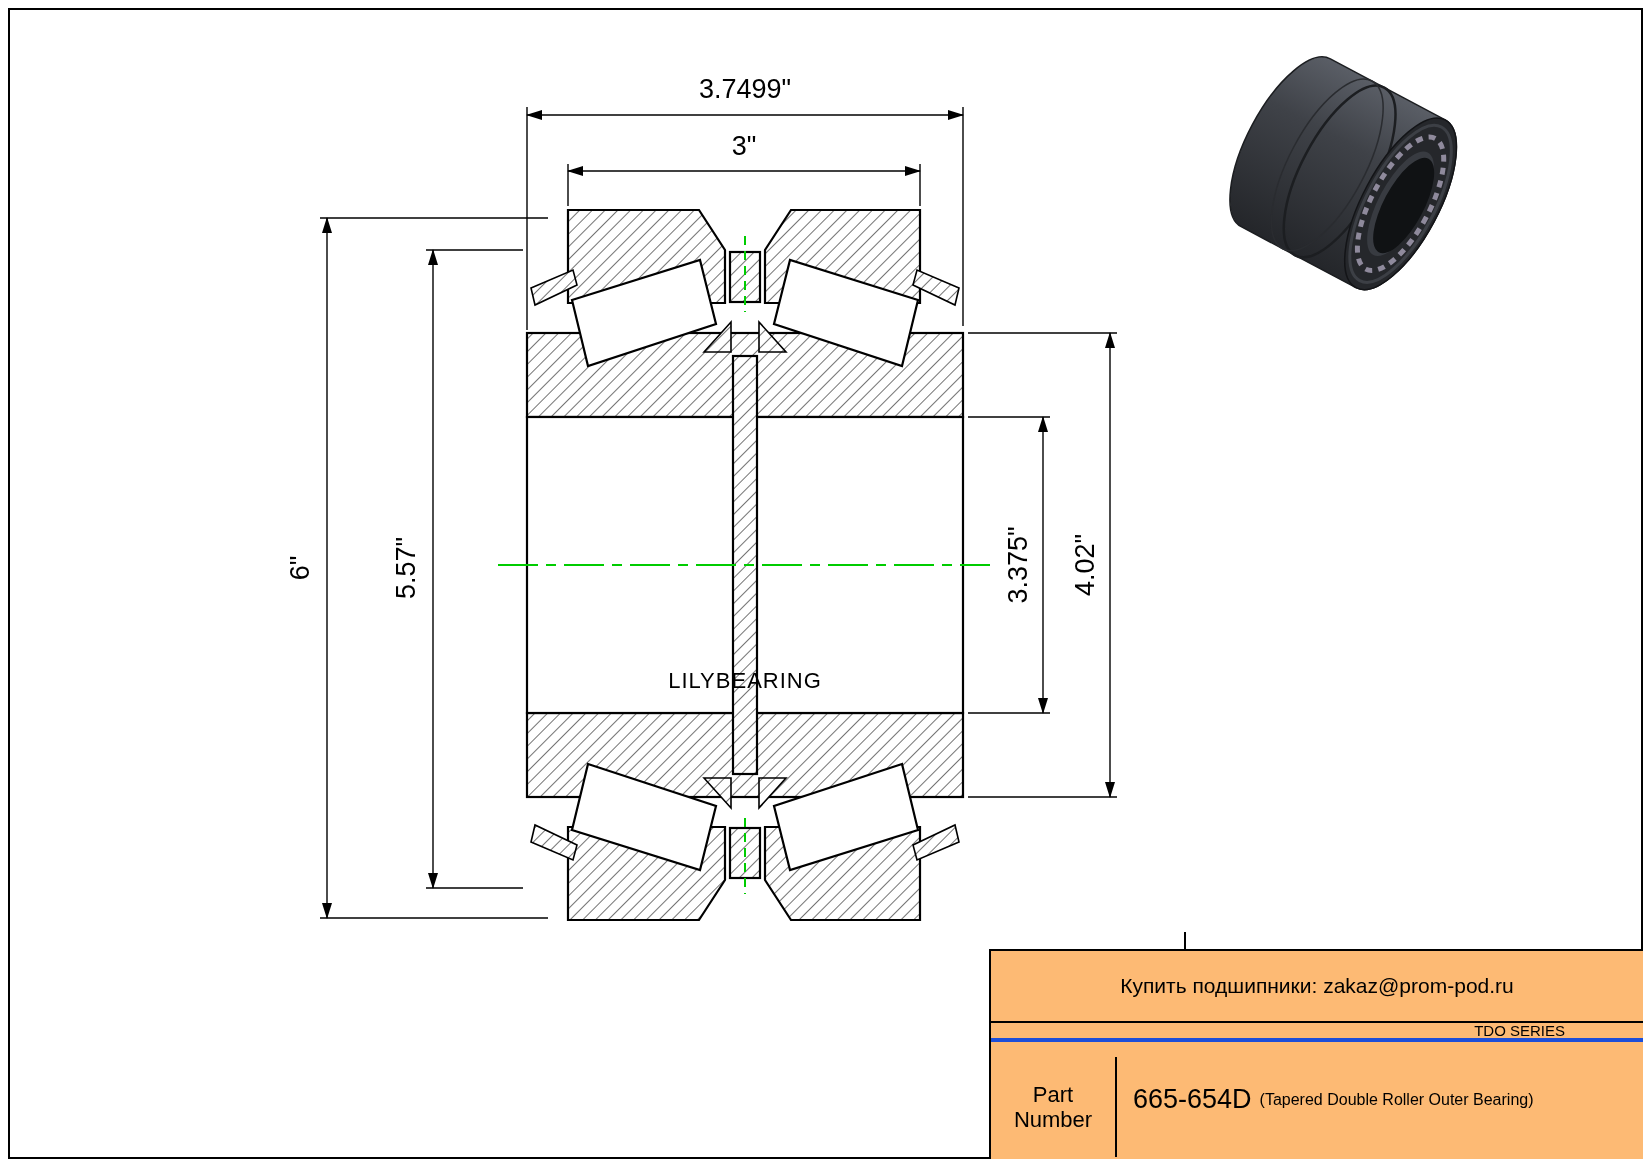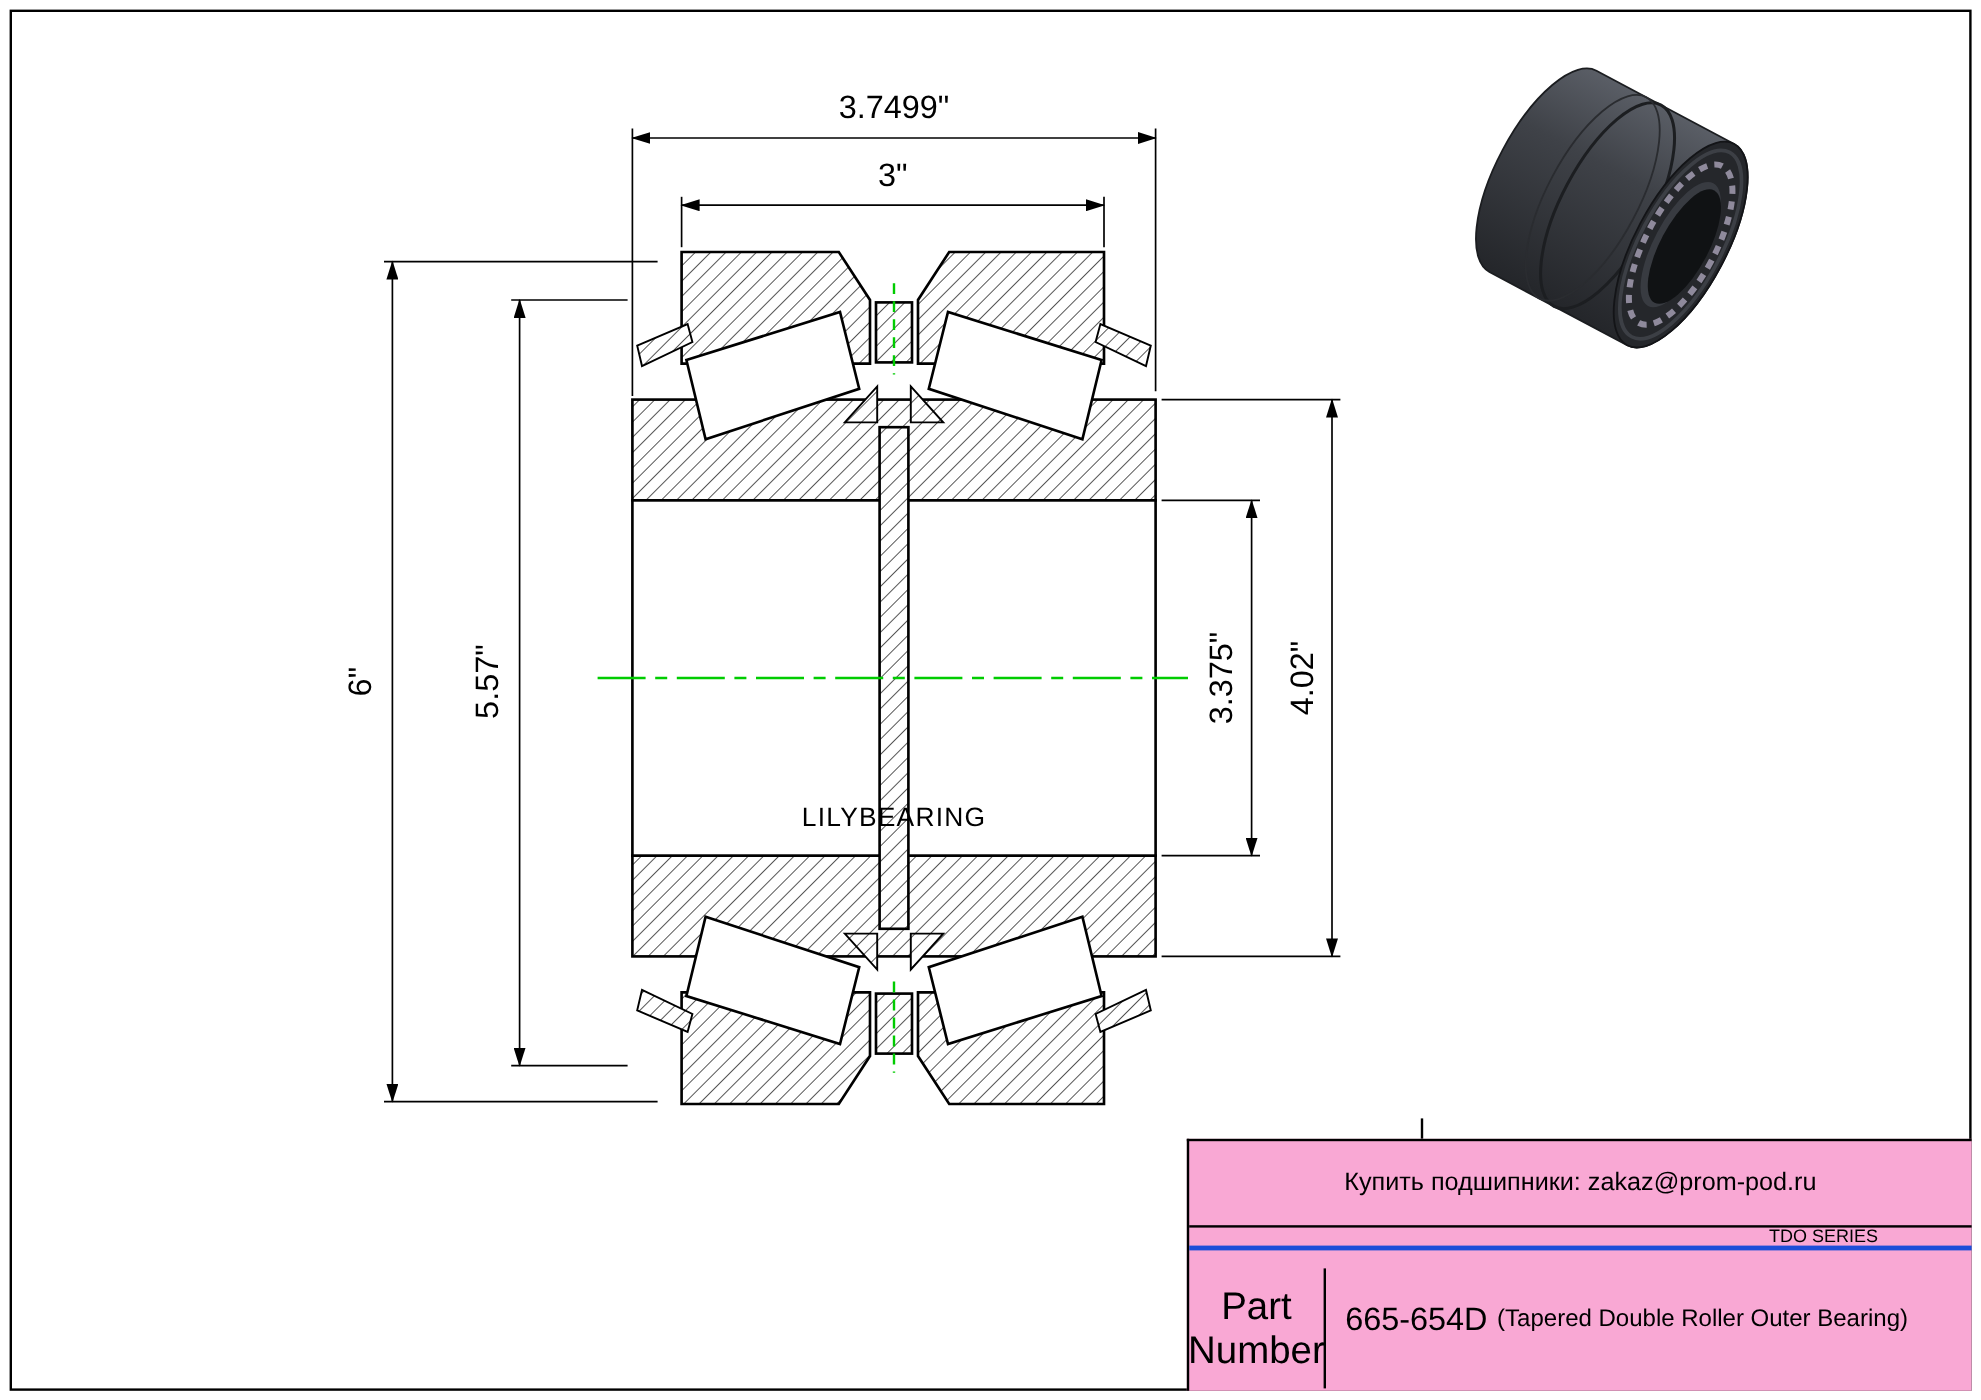--- a/index.html
+++ b/index.html
@@ -13,33 +13,33 @@
   }
   svg.draw { position:absolute; left:0; top:0; }
   svg text { font-family:"Liberation Sans", sans-serif; fill:#000; }
   .dim-text { font-size:27px; }
   .watermark-text { font-size:22px; letter-spacing:1px; }
 
   
   .tb {
     position:absolute; left:989px; top:949px; width:654px; height:210px;
     border-top:2px solid #000; border-left:2px solid #000; box-sizing:border-box;
-    background:#f9a8d4;
+    background:#fdba74;
   }
   .tb-row1 { height:70px; border-bottom:2px solid #000; display:flex; align-items:center; justify-content:center; font-size:21px; }
   .tb-row2 { height:19px; border-bottom:4px solid #1d4ed8; display:flex; align-items:center; justify-content:flex-end; padding-right:78px; font-size:15px; box-sizing:border-box; }
   .tb-row3 { display:flex; height:115px; }
   .tb-part-label {
-    width:114px; border-right:2px solid #000; box-sizing:border-box;
+    width:126px; border-right:2px solid #000; box-sizing:border-box;
     display:flex; align-items:center; justify-content:center; text-align:center;
-    font-size:32px; line-height:1.15;margin-top:15px;
+    font-size:22px; line-height:1.15;margin-top:15px;
   }
   .tb-part-value { flex:1; display:flex; align-items:center; padding-left:16px; }
   .pn { font-size:27px; }
-  .pd { font-size:20px; margin-left:8px; }
+  .pd { font-size:16px; margin-left:8px; }
   .tick { position:absolute; left:1184px; top:932px; width:2px; height:17px; background:#000; }
 </style>
 </head>
 <body>
 
 <div class="page">
 
   <div class="frame"></div>
 
   <svg class="draw" width="1651" height="1167" viewBox="0 0 1651 1167">

